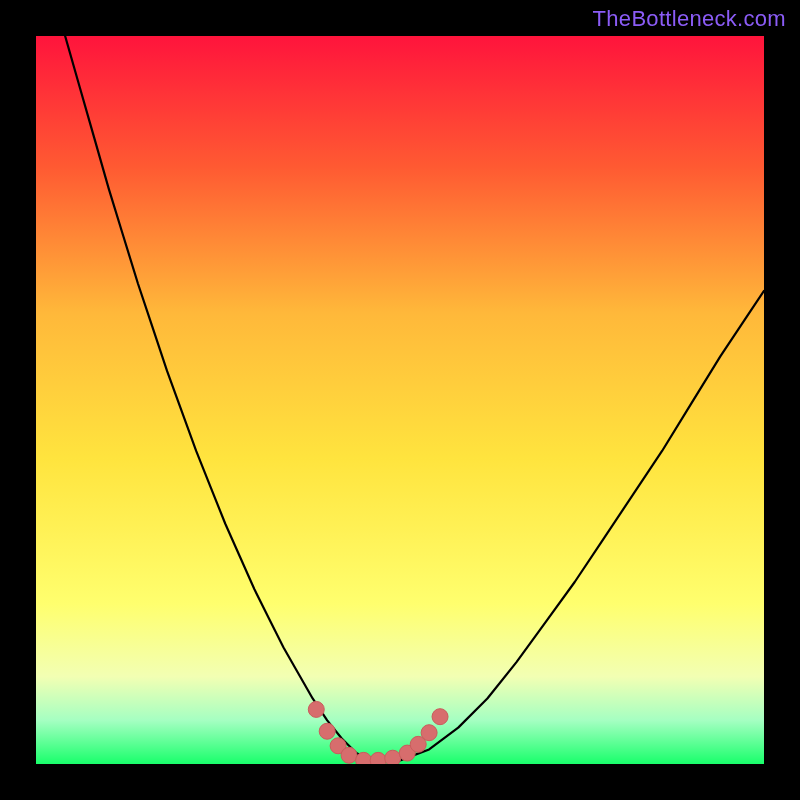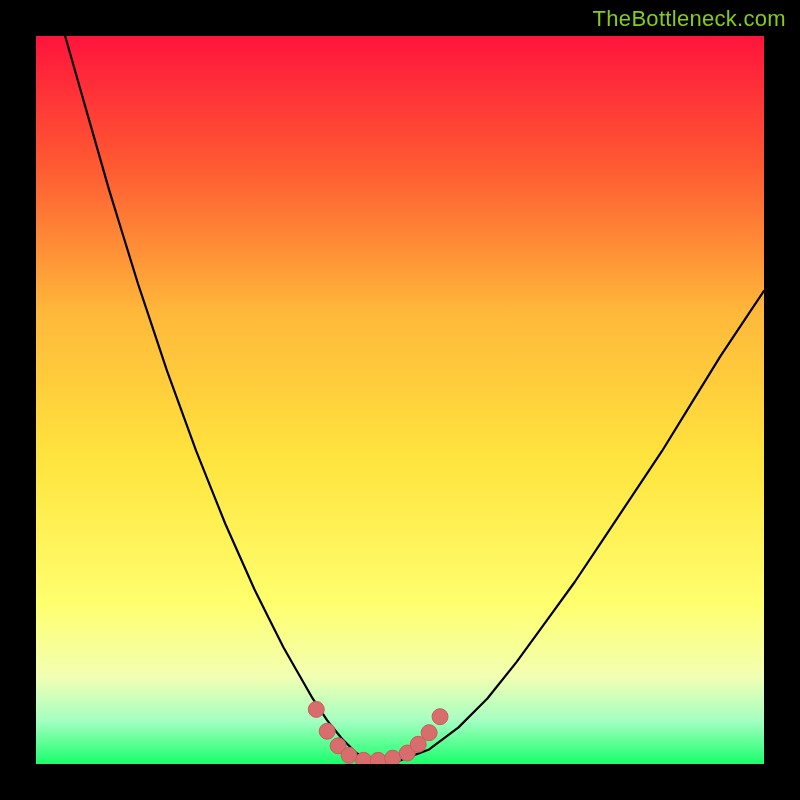--- a/index.html
+++ b/index.html
@@ -36,21 +36,21 @@
     position: absolute;
     left: 0; top: 0;
     width: 728px;
     height: 728px;
     display: block;
   }
   .watermark {
     position: absolute;
     top: 6px;
     right: 14px;
-    color: #84cc16;
+    color: #8b5cf6;
     font-size: 22px;
     letter-spacing: 0.3px;
     user-select: none;
     pointer-events: none;
   }
 </style>
 </head>
 <body>
 
 <div class="frame">

